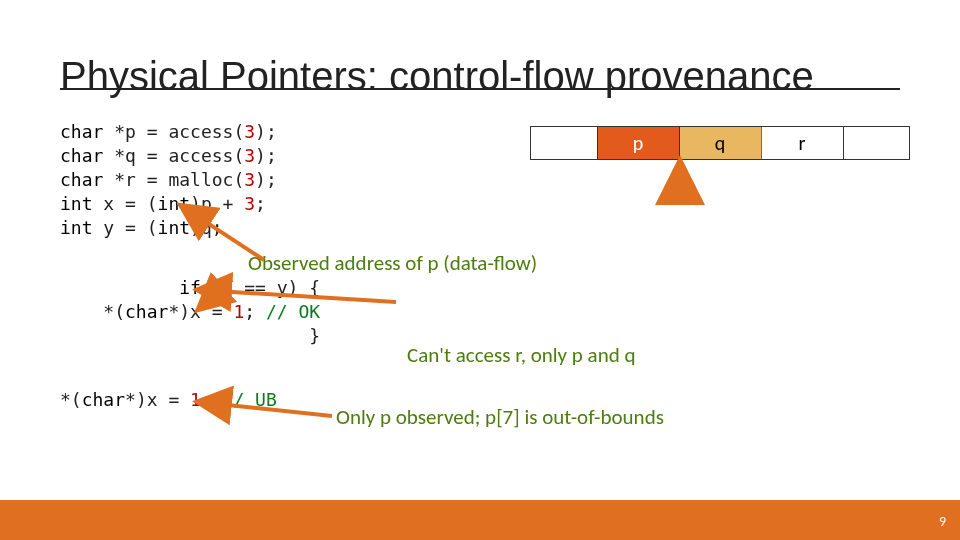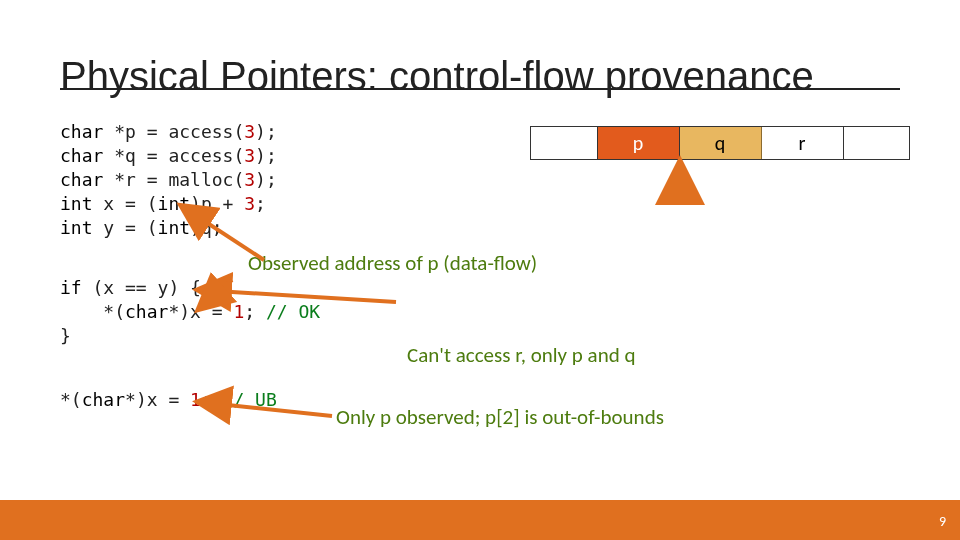--- a/index.html
+++ b/index.html
@@ -39,21 +39,21 @@
     font-family: Consolas, Menlo, monospace;
     font-size: 18px;
     color: #222;
     white-space: pre;
     line-height: 24px;
   }
   .code .kw { color: #000000; }
   .code .num { color: #b30000; }
   .code .comment { color: #0a7d1c; }
   .code1 { left: 60px; top: 120px; }
-  .code2 { left: 60px; top: 276px; }
+  .code2 { left: 60px; top: 276px; text-align: right; }
   .code3 { left: 60px; top: 388px; }
 
   .anno {
     position: absolute;
     font-size: 21px;
     font-family: Calibri, "Segoe UI", Arial, sans-serif;
     color: #4d7c0f;
   }
   .anno1 { left: 248px; top: 250px; }
   .anno2 { left: 400px; top: 290px; }
@@ -124,21 +124,21 @@
 <span class="kw">int</span><span> y = (</span><span class="kw">int</span><span>)q;</span></div>
 
   <div class="code code2"><span class="kw">if</span><span> (x == y) {</span>
 <span>    *(</span><span class="kw">char</span><span>*)x = </span><span class="num">1</span><span>; </span><span class="comment">// OK</span>
 <span>}</span></div>
 
   <div class="code code3"><span>*(</span><span class="kw">char</span><span>*)x = </span><span class="num">1</span><span>; </span><span class="comment">// UB</span></div>
 
   <div class="anno anno1">Observed address of p (data-flow)</div>
   <div class="anno anno3">Can't access r, only p and q</div>
-  <div class="anno anno4">Only p observed; p[2] is out-of-bounds</div>
+  <div class="anno anno4">Only p observed; p[7] is out-of-bounds</div>
 
   <div class="mem">
     <div class="cell c-pad"></div>
     <div class="cell c-p">p</div>
     <div class="cell c-q">q</div>
     <div class="cell c-r">r</div>
     <div class="cell c-pad"></div>
   </div>
 
   <svg class="arrows" width="960" height="540">

